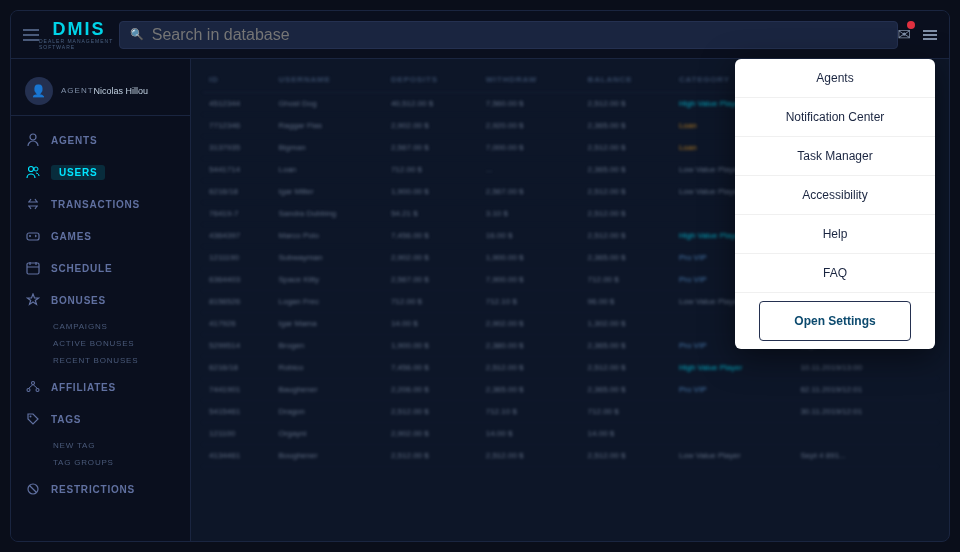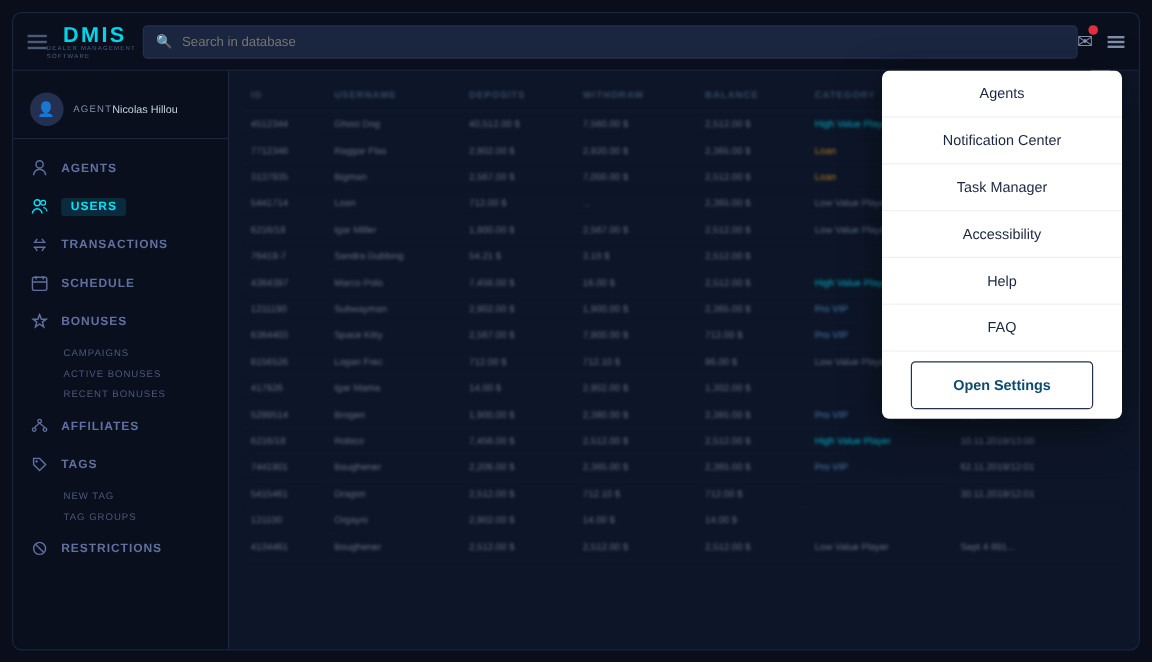--- a/index.html
+++ b/index.html
@@ -78,21 +78,21 @@
       display: flex;
       align-items: center;
       padding: 0 10px;
       gap: 8px;
     }
     .search-bar input {
       background: none;
       border: none;
       outline: none;
       color: #8090a8;
-      font-size: 11px;
+      font-size: 16px;
       width: 100%;
     }
     .search-icon-sm {
       color: #4a5a7a;
       font-size: 11px;
     }
     .topbar-right {
       display: flex;
       align-items: center;
       gap: 12px;
@@ -361,20 +361,29 @@
 
       <div class="sidebar-item">
         <div class="sidebar-icon">
           <svg width="14" height="14" viewBox="0 0 14 14" fill="none">
             <path d="M2 5h10M2 9h10M5 2l-2 3M9 2l2 3M5 12l-2-3M9 12l2-3" stroke="#6070a0" stroke-width="1.2"></path>
           </svg>
         </div>
         <span class="sidebar-item-label">TRANSACTIONS</span>
       </div>
 
+      <div class="sidebar-item">
+        <div class="sidebar-icon">
+          <svg width="14" height="14" viewBox="0 0 14 14" fill="none">
+            <rect x="1" y="4" width="12" height="7" rx="2" stroke="#6070a0" stroke-width="1.2"></rect>
+            <path d="M5 7h-2M4 6v2M9 7h1M9 6l1.5 1-1.5 1" stroke="#6070a0" stroke-width="1"></path>
+          </svg>
+        </div>
+        <span class="sidebar-item-label">GAMES</span>
+      </div>
 
       <div class="sidebar-item">
         <div class="sidebar-icon">
           <svg width="14" height="14" viewBox="0 0 14 14" fill="none">
             <rect x="1" y="2" width="12" height="11" rx="1.5" stroke="#6070a0" stroke-width="1.2"></rect>
             <path d="M1 6h12M4 1v3M10 1v3" stroke="#6070a0" stroke-width="1.2"></path>
           </svg>
         </div>
         <span class="sidebar-item-label">SCHEDULE</span>
       </div>

